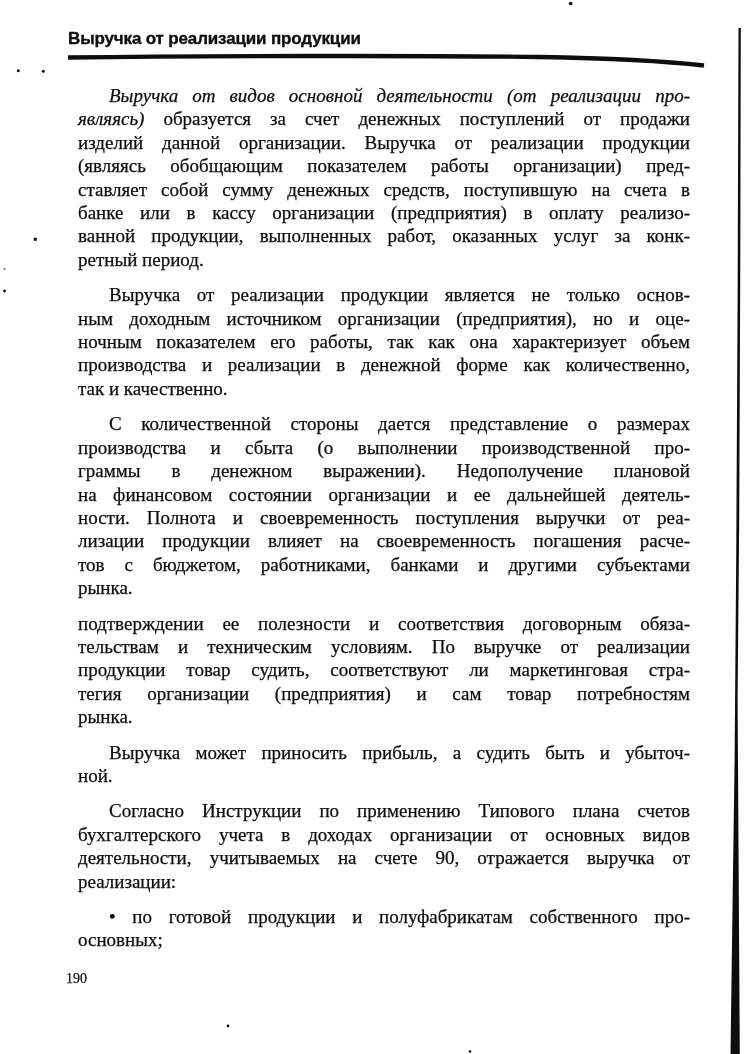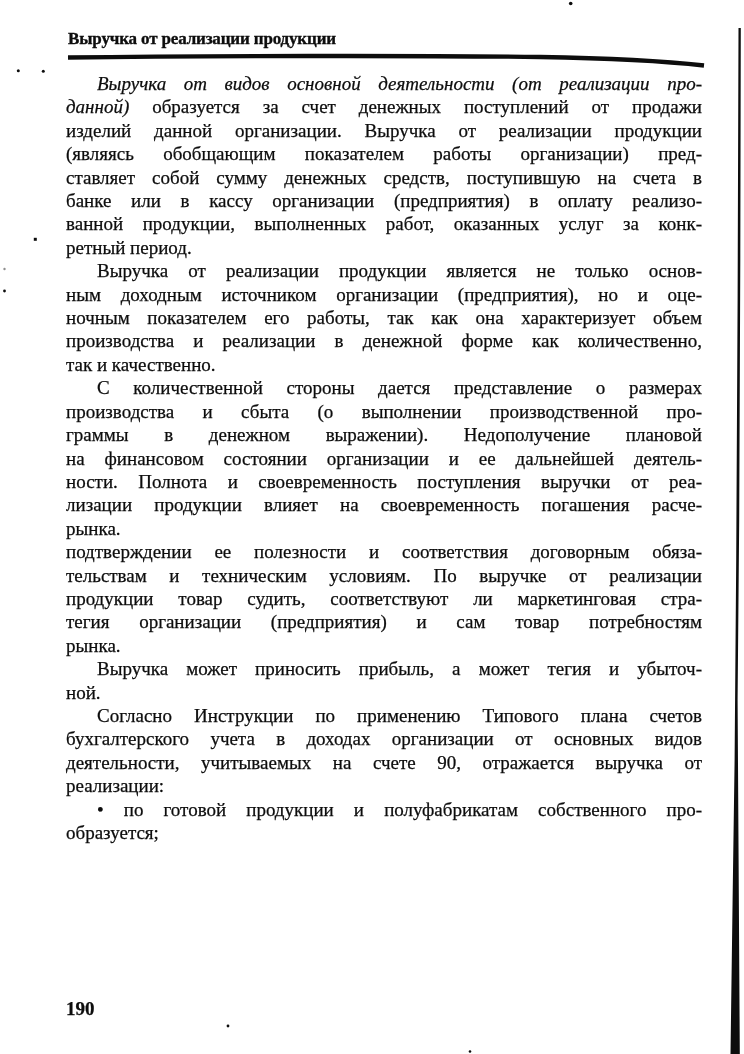--- a/index.html
+++ b/index.html
@@ -7,47 +7,47 @@
   body{
     width:744px; height:1054px; position:relative; overflow:hidden;
     background:var(--paper);
     font-family:"Liberation Serif", serif;
     color:var(--ink);
   }
   .scan-page{ position:absolute; inset:0; background:var(--paper); }
 
   .running-header{
     position:absolute; left:68px; top:29px;
-    font-family:Liberation Serif, serif;
+    font-family:Liberation Sans, sans-serif;
     font-weight:700; font-size:17px; letter-spacing:-0.15px;
     color:var(--ink);
     -webkit-text-stroke:0.35px var(--ink);
     white-space:nowrap;
   }
 
   .decor-svg{ position:absolute; inset:0; width:744px; height:1054px; pointer-events:none; }
   .rule-path{ stroke:var(--ink); stroke-width:4.3; fill:none; }
   .edge-line{ fill:var(--ink); }
   .speck{ fill:var(--ink); }
   .speck.faint{ fill:#8f8f8f; }
 
   .text-block{
     position:absolute; left:66px; top:72px; width:636px;
     font-size:19px; line-height:23.4px;
     -webkit-text-stroke:0.25px var(--ink);
   }
-  .para{ margin:0; }
+  .para{ margin:12px; }
   .line{ text-align:justify; }
   .line.just{ text-align-last:justify; }
   .line.indent{ text-indent:31px; }
   .line em{ font-style:italic; }
 
   .page-number{
-    position:absolute; left:66px; top:999px;
-    font-size:19px; line-height:20px;font-weight:bold;
+    position:absolute; left:66px; top:969px;
+    font-size:14px; line-height:20px;
     -webkit-text-stroke:0.25px var(--ink);
   }
 </style>
 </head>
 <body>
 
 <div class="scan-page">
 
   <div class="running-header">
     <span>Выручка от реализации продукции</span>
@@ -63,21 +63,21 @@
     <rect class="speck" x="33.8" y="237.8" width="3" height="3"></rect>
     <circle class="speck faint" cx="4.5" cy="269" r="1.2"></circle>
     <circle class="speck" cx="4.5" cy="291" r="1.4"></circle>
     <circle class="speck" cx="228" cy="1026" r="1.4"></circle>
     <circle class="speck" cx="470" cy="1051.5" r="1.3"></circle>
   </svg>
 
   <div class="text-block">
       <div class="para">
         <div class="line indent just"><em>Выручка от видов основной деятельности (от реализации про-</em></div>
-        <div class="line just"><em>данной)</em><span> образуется за счет денежных поступлений от продажи</span></div>
+        <div class="line just"><em>являясь)</em><span> образуется за счет денежных поступлений от продажи</span></div>
         <div class="line just"><span>изделий данной организации. Выручка от реализации продукции</span></div>
         <div class="line just"><span>(являясь обобщающим показателем работы организации) пред-</span></div>
         <div class="line just"><span>ставляет собой сумму денежных средств, поступившую на счета в</span></div>
         <div class="line just"><span>банке или в кассу организации (предприятия) в оплату реализо-</span></div>
         <div class="line just"><span>ванной продукции, выполненных работ, оказанных услуг за конк-</span></div>
         <div class="line"><span>ретный период.</span></div>
       </div>
       <div class="para">
         <div class="line indent just"><span>Выручка от реализации продукции является не только основ-</span></div>
         <div class="line just"><span>ным доходным источником организации (предприятия), но и оце-</span></div>
@@ -85,40 +85,41 @@
         <div class="line just"><span>производства и реализации в денежной форме как количественно,</span></div>
         <div class="line"><span>так и качественно.</span></div>
       </div>
       <div class="para">
         <div class="line indent just"><span>С количественной стороны дается представление о размерах</span></div>
         <div class="line just"><span>производства и сбыта (о выполнении производственной про-</span></div>
         <div class="line just"><span>граммы в денежном выражении). Недополучение плановой</span></div>
         <div class="line just"><span>на финансовом состоянии организации и ее дальнейшей деятель-</span></div>
         <div class="line just"><span>ности. Полнота и своевременность поступления выручки от реа-</span></div>
         <div class="line just"><span>лизации продукции влияет на своевременность погашения расче-</span></div>
+        <div class="line just"><span>тов с бюджетом, работниками, банками и другими субъектами</span></div>
         <div class="line"><span>рынка.</span></div>
       </div>
       <div class="para">
         <div class="line just"><span>подтверждении ее полезности и соответствия договорным обяза-</span></div>
         <div class="line just"><span>тельствам и техническим условиям. По выручке от реализации</span></div>
         <div class="line just"><span>продукции товар судить, соответствуют ли маркетинговая стра-</span></div>
         <div class="line just"><span>тегия организации (предприятия) и сам товар потребностям</span></div>
         <div class="line"><span>рынка.</span></div>
       </div>
       <div class="para">
-        <div class="line indent just"><span>Выручка может приносить прибыль, а может тегия и убыточ-</span></div>
+        <div class="line indent just"><span>Выручка может приносить прибыль, а судить быть и убыточ-</span></div>
         <div class="line"><span>ной.</span></div>
       </div>
       <div class="para">
         <div class="line indent just"><span>Согласно Инструкции по применению Типового плана счетов</span></div>
         <div class="line just"><span>бухгалтерского учета в доходах организации от основных видов</span></div>
         <div class="line just"><span>деятельности, учитываемых на счете 90, отражается выручка от</span></div>
         <div class="line"><span>реализации:</span></div>
       </div>
       <div class="para">
         <div class="line indent just"><span>• по готовой продукции и полуфабрикатам собственного про-</span></div>
-        <div class="line"><span>образуется;</span></div>
+        <div class="line"><span>основных;</span></div>
       </div>
     </div>
 
   <div class="page-number">190</div>
 
 </div>
 
 </body></html>

